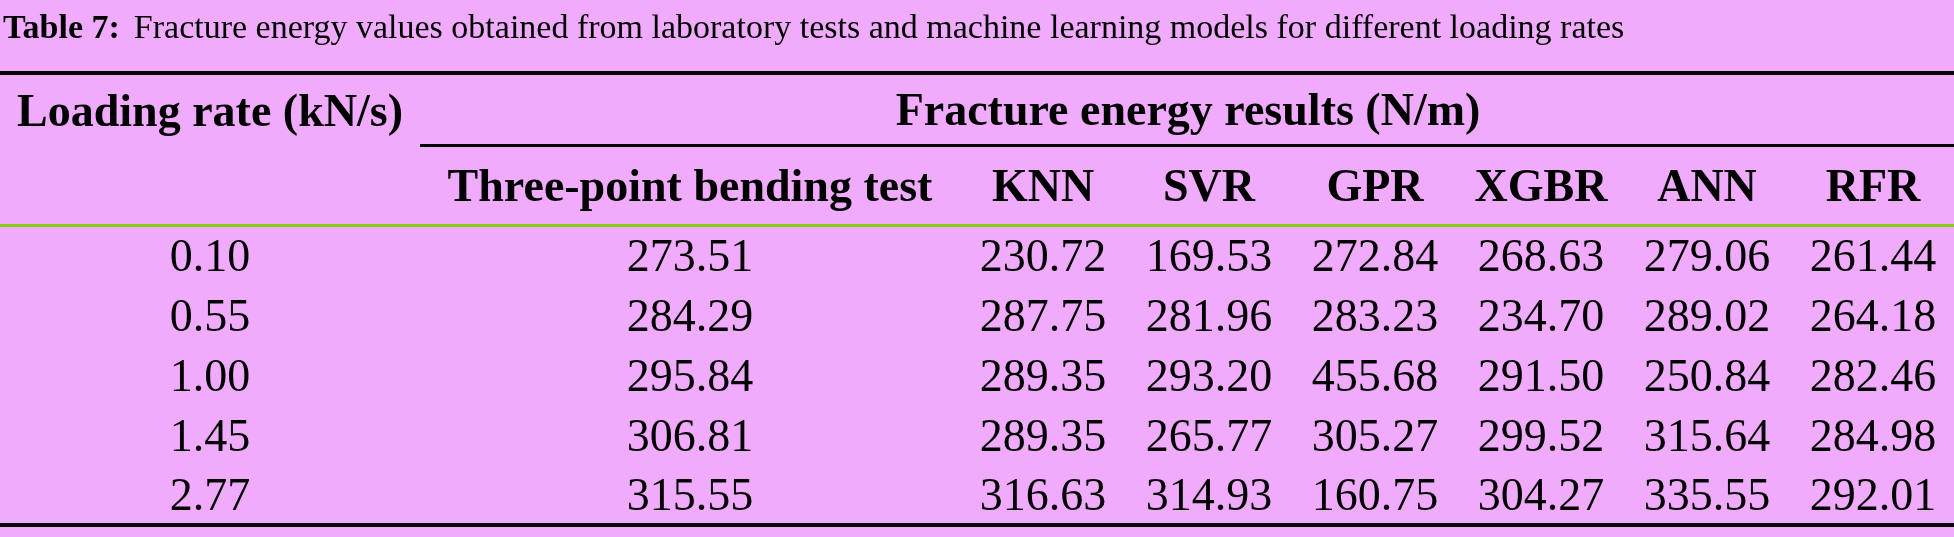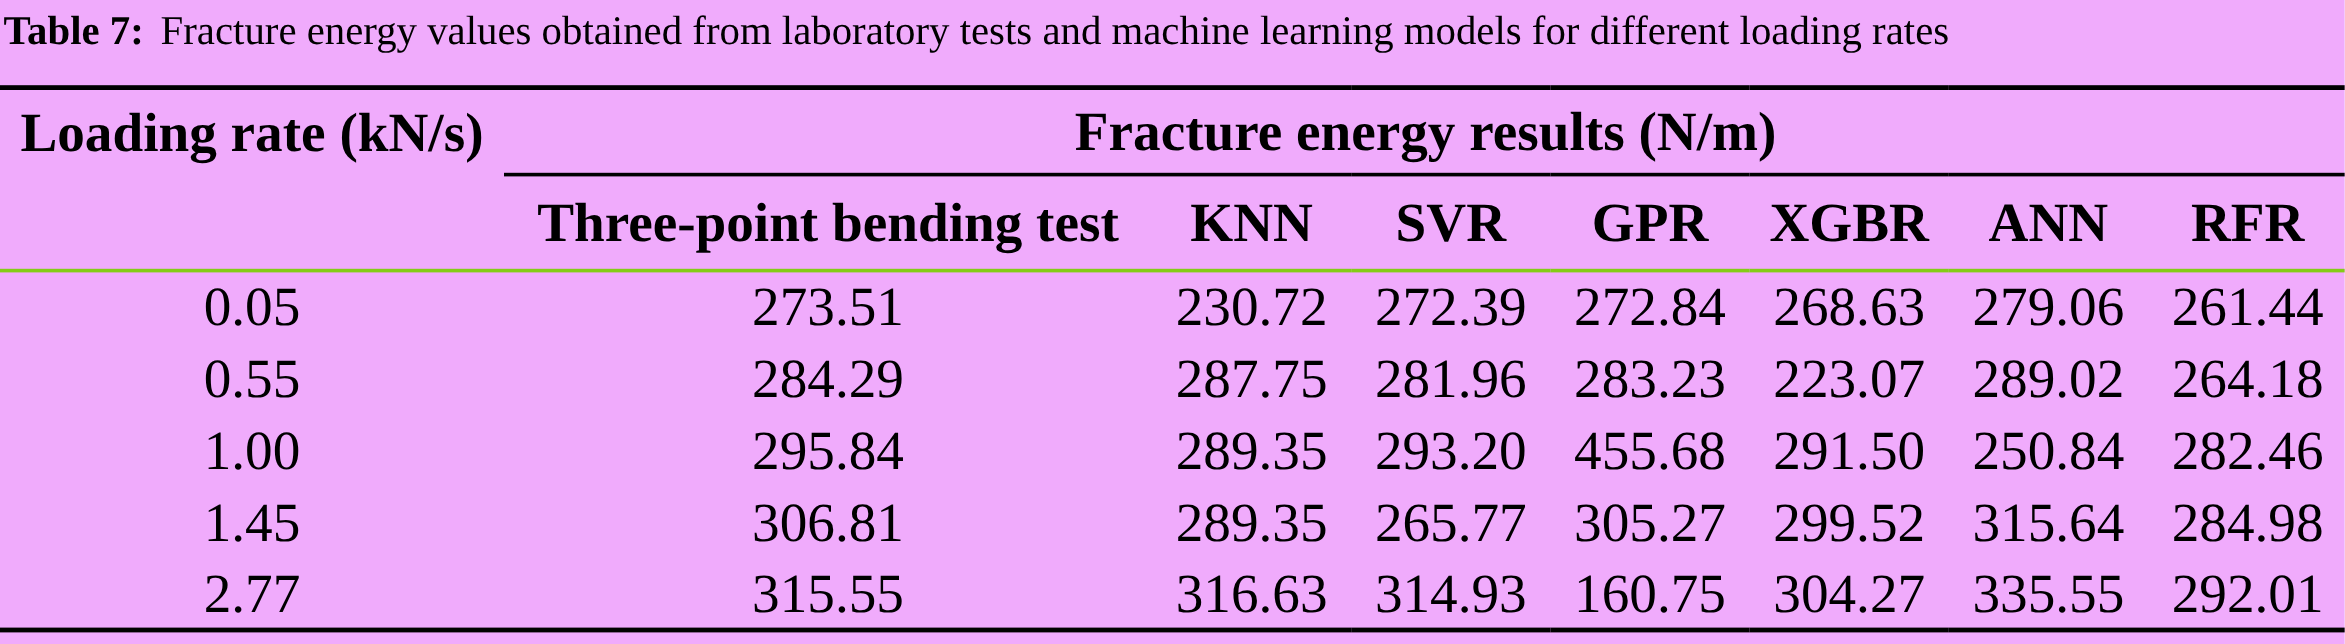--- a/index.html
+++ b/index.html
@@ -83,36 +83,36 @@
         <th>KNN</th>
         <th>SVR</th>
         <th>GPR</th>
         <th>XGBR</th>
         <th>ANN</th>
         <th>RFR</th>
       </tr>
     </thead>
     <tbody>
       <tr>
-        <td>0.05</td>
+        <td>0.10</td>
         <td>273.51</td>
         <td>230.72</td>
-        <td>272.39</td>
+        <td>169.53</td>
         <td>272.84</td>
         <td>268.63</td>
         <td>279.06</td>
         <td>261.44</td>
       </tr>
       <tr>
         <td>0.55</td>
         <td>284.29</td>
         <td>287.75</td>
         <td>281.96</td>
         <td>283.23</td>
-        <td>223.07</td>
+        <td>234.70</td>
         <td>289.02</td>
         <td>264.18</td>
       </tr>
       <tr>
         <td>1.00</td>
         <td>295.84</td>
         <td>289.35</td>
         <td>293.20</td>
         <td>455.68</td>
         <td>291.50</td>

